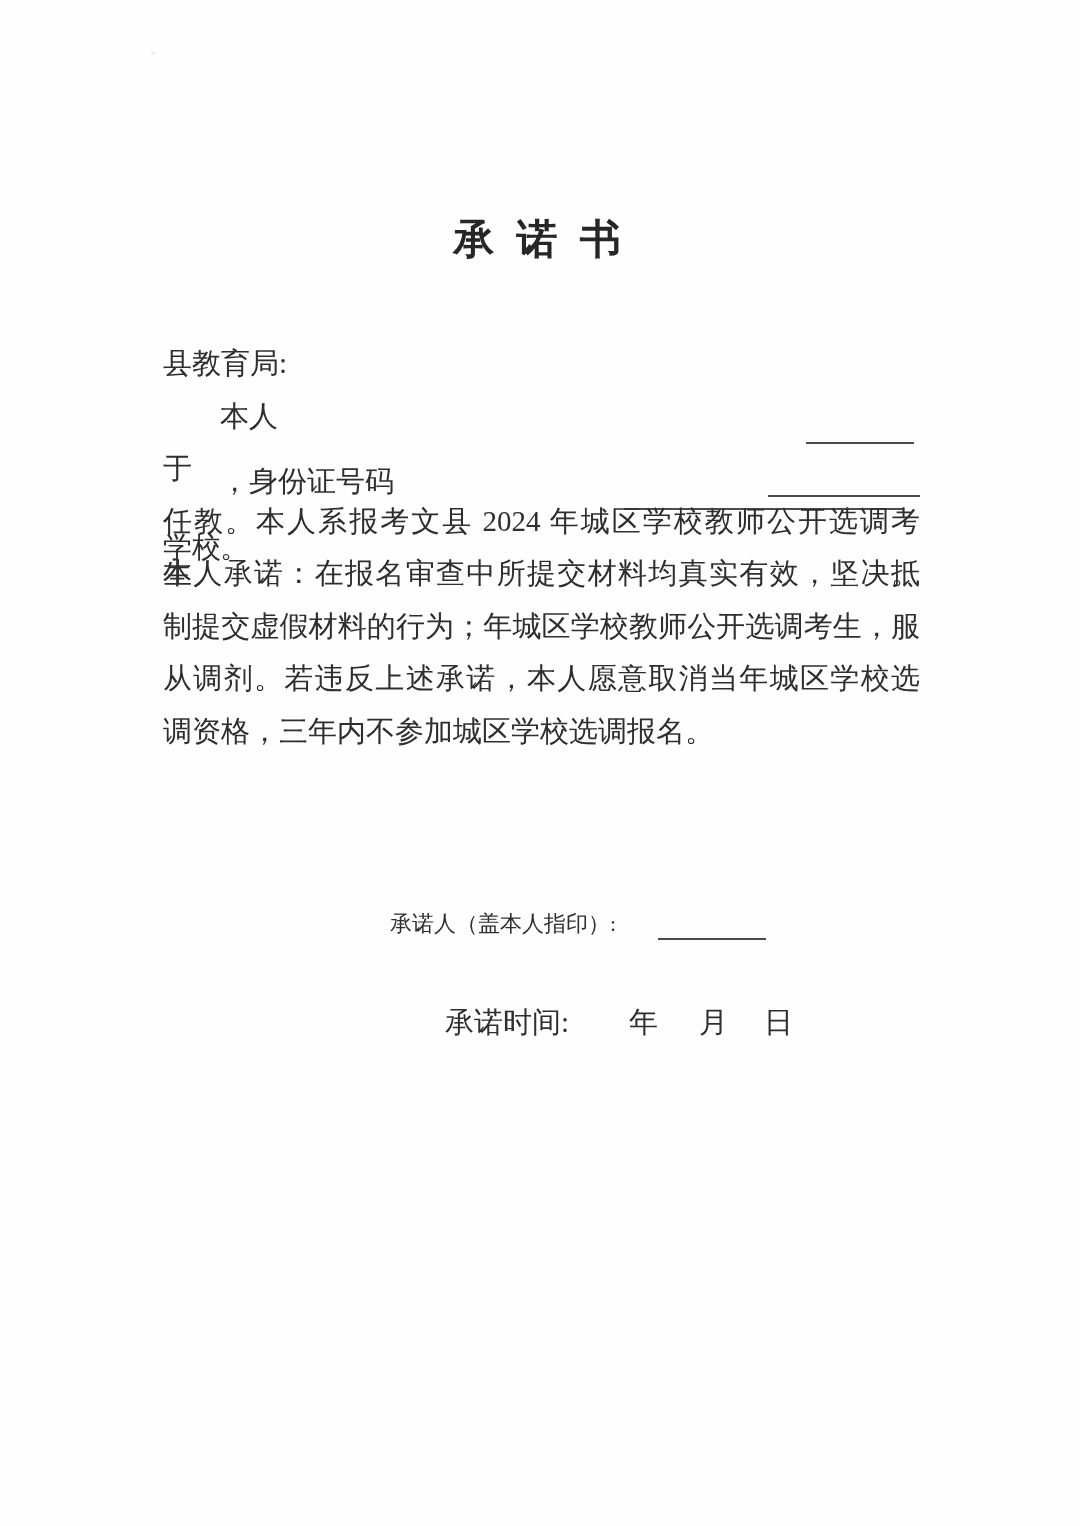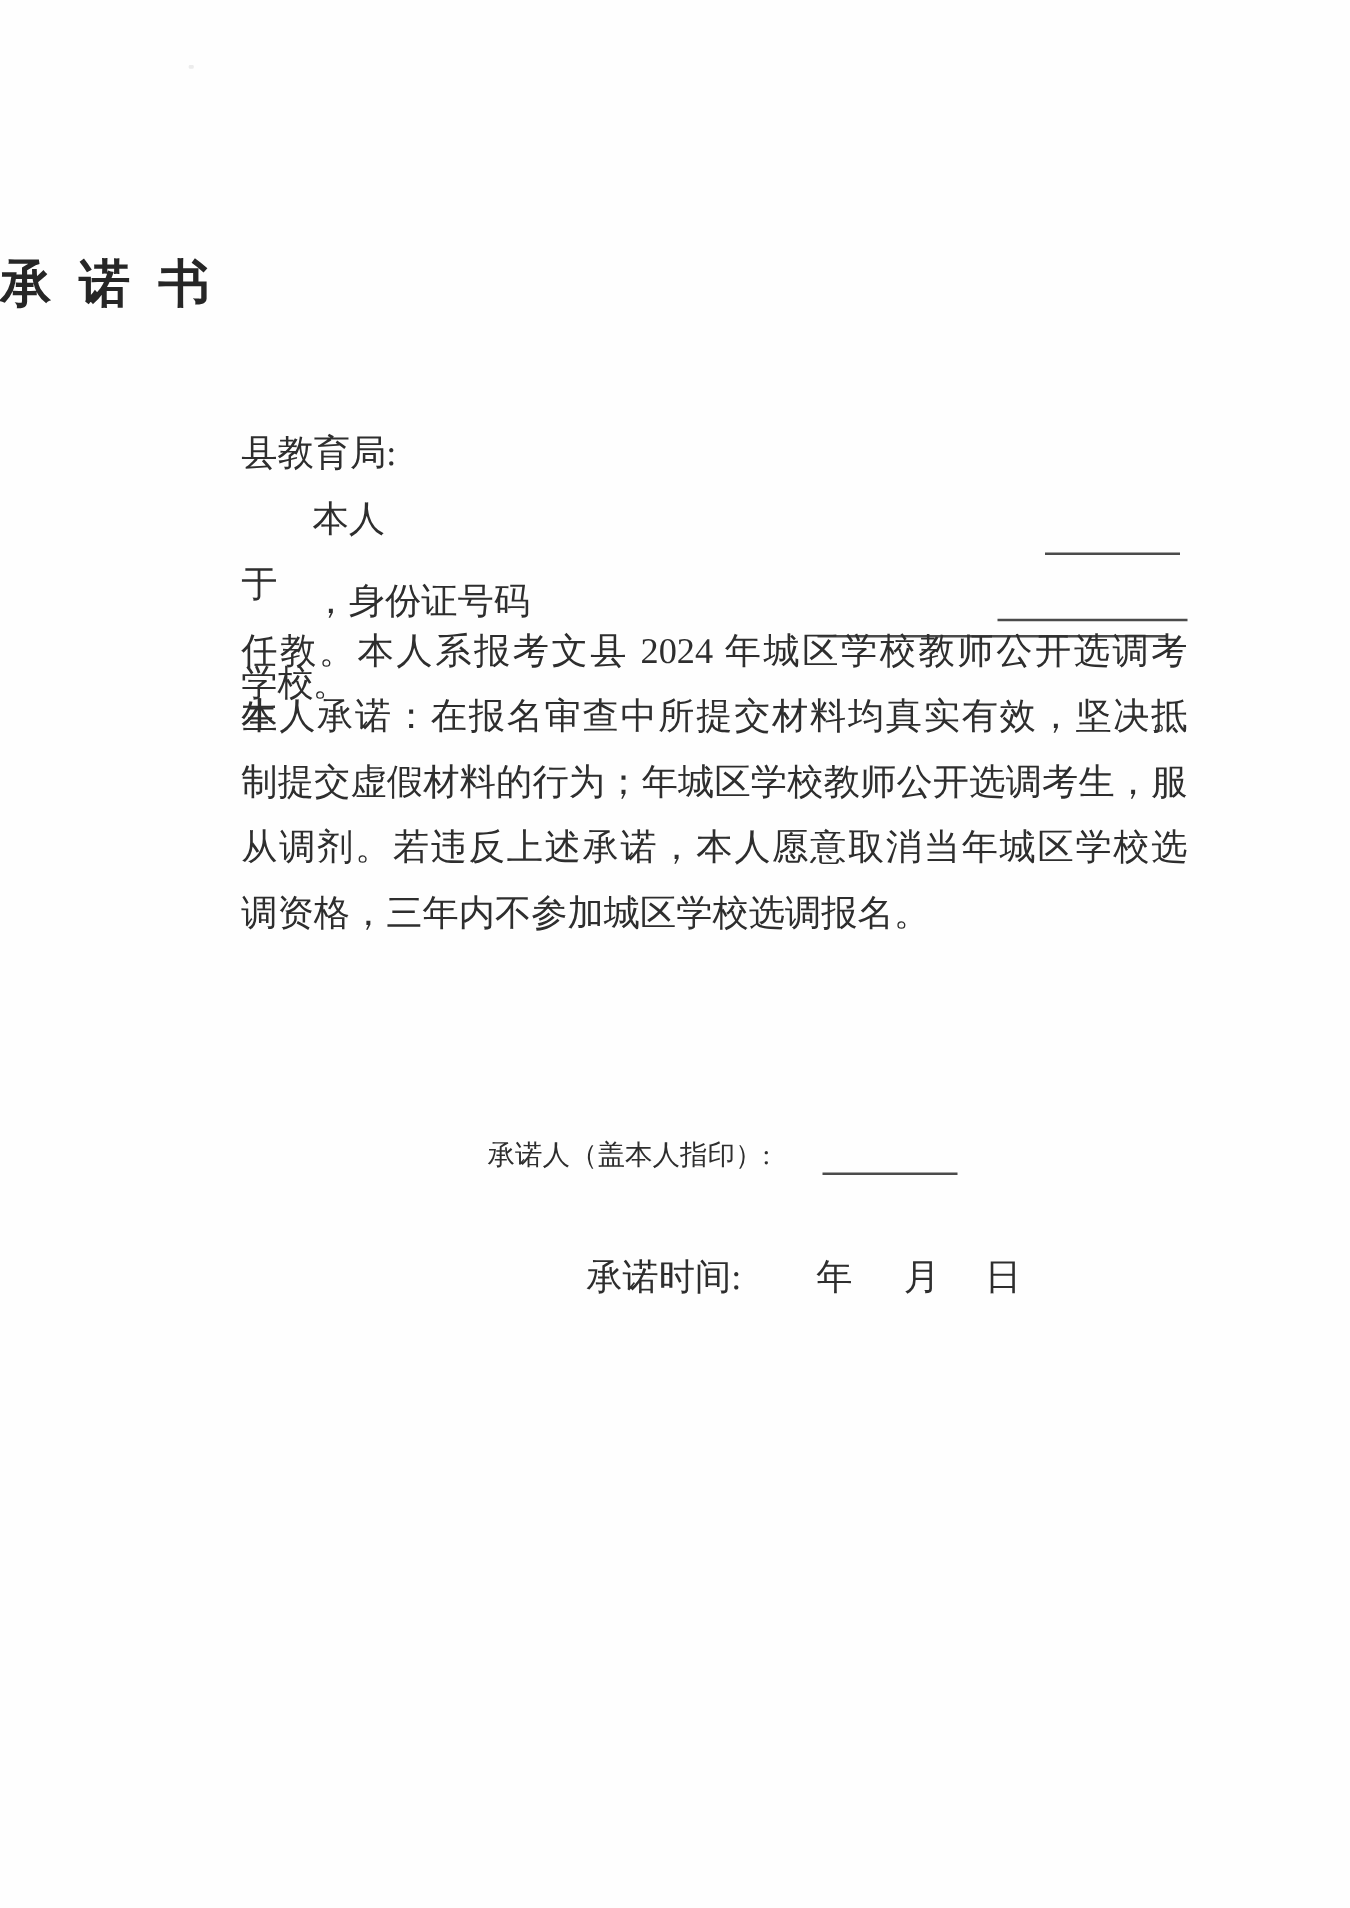--- a/index.html
+++ b/index.html
@@ -17,36 +17,36 @@
   }
   .scan-speck {
     position: absolute;
     left: 151px; top: 52px;
     width: 4px; height: 3px;
     background: #ececec;
     border-radius: 1px;
   }
   .doc-title {
     position: absolute;
-    top: 200px;
+    top: 212px;
     left: 0;
     width: 100%;
+    text-align: center;
     font-size: 41px;
     font-weight: bold;
     letter-spacing: 6px;
     color: #262626;
     font-family: Liberation Serif, serif;
   }
   .body-block {
     position: absolute;
     top: 337px;
     left: 163px;
     width: 757px;
     font-size: 29px;
-    margin-left: 30px;
   }
   .line {
     height: 52.5px;
     line-height: 52.5px;
     white-space: nowrap;
   }
   .line-flex {
     display: flex;
     align-items: baseline;
     height: 52.5px;
@@ -77,21 +77,21 @@
     left: 390px;
     display: flex;
     align-items: baseline;
     font-size: 22px;
     height: 52.5px;
     line-height: 52.5px;
   }
   .date-row {
     position: absolute;
     top: 996px;
-    left: 469px;
+    left: 445px;
     display: flex;
     align-items: center;
     font-size: 29px;
     height: 52.5px;
     line-height: 52.5px;
   }
   .date-year  { margin-left: 60px; }
   .date-month { margin-left: 41px; }
   .date-day   { margin-left: 36px; }
 </style>

